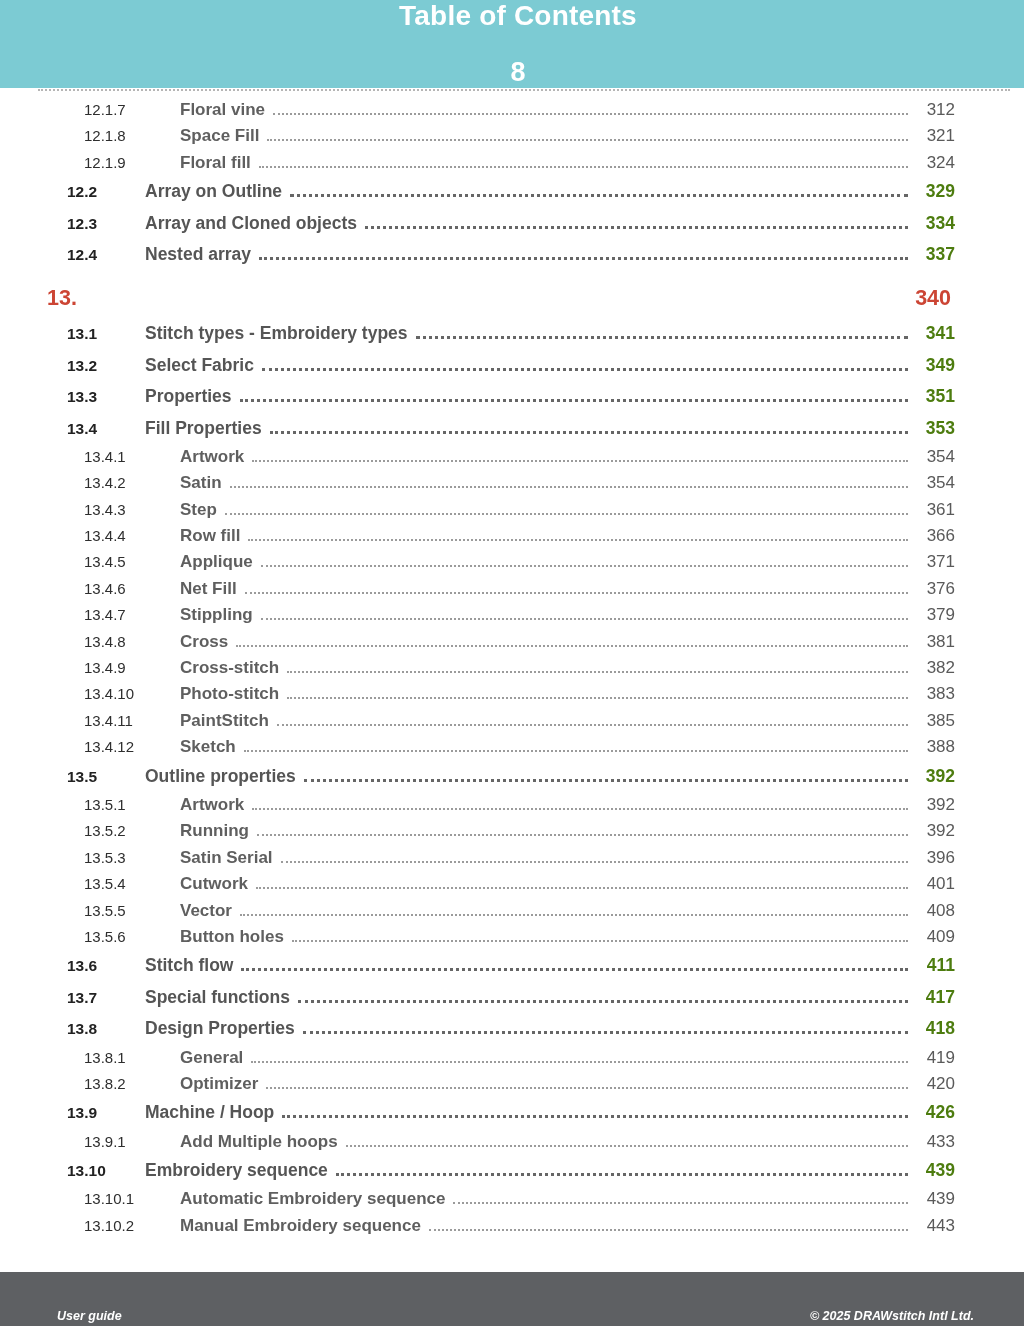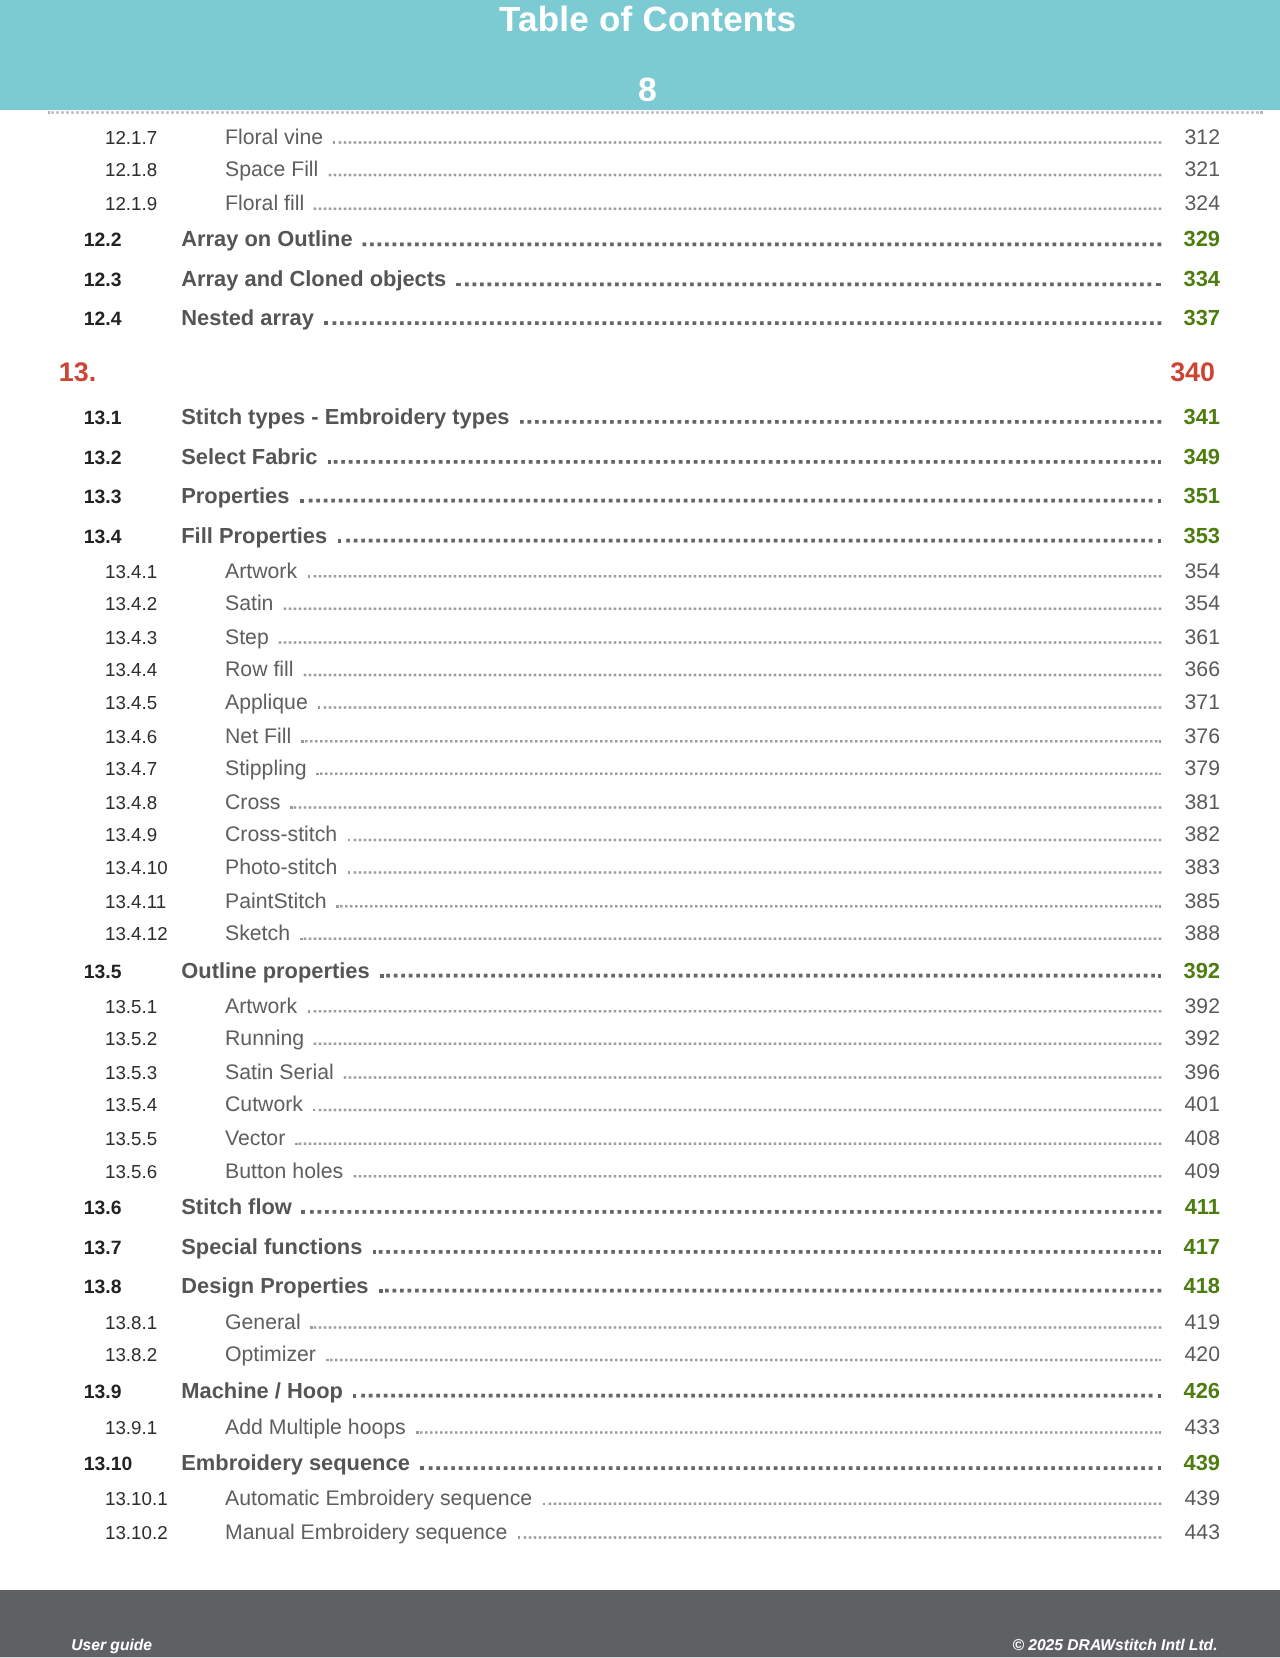--- a/index.html
+++ b/index.html
@@ -37,25 +37,25 @@
   .partial-leader{
     position:absolute;top:89px;left:38px;right:14px;height:0;
     border-bottom:2px dotted #b5b5b5;
   }
   .toc-body{
     position:absolute;top:88px;left:0;width:1024px;
     padding-top:9px;
   }
   .row{
     display:flex;align-items:baseline;
-    padding-right:48px;
+    padding-right:69px;
     white-space:nowrap;
   }
   .row .num{flex:0 0 auto;color:var(--num-color);}
-  .row .title{flex:0 0 auto;color:var(--title-color);}
+  .row .title{flex:0 0 auto;color:var(--title-color);font-weight:bold;}
   .row .leader{
     flex:1 1 auto;display:inline-block;height:0;min-width:16px;
     border-bottom:2px dotted var(--dot-reg);
     margin:0 7px 0 8px;
   }
   .row .page{flex:0 0 auto;min-width:40px;text-align:right;color:var(--page-color);}
 
   .row-sub{height:26.4px;line-height:26.4px;font-size:17px;padding-left:84px;}
   .row-sub .num{width:96px;font-size:15px;}
 

